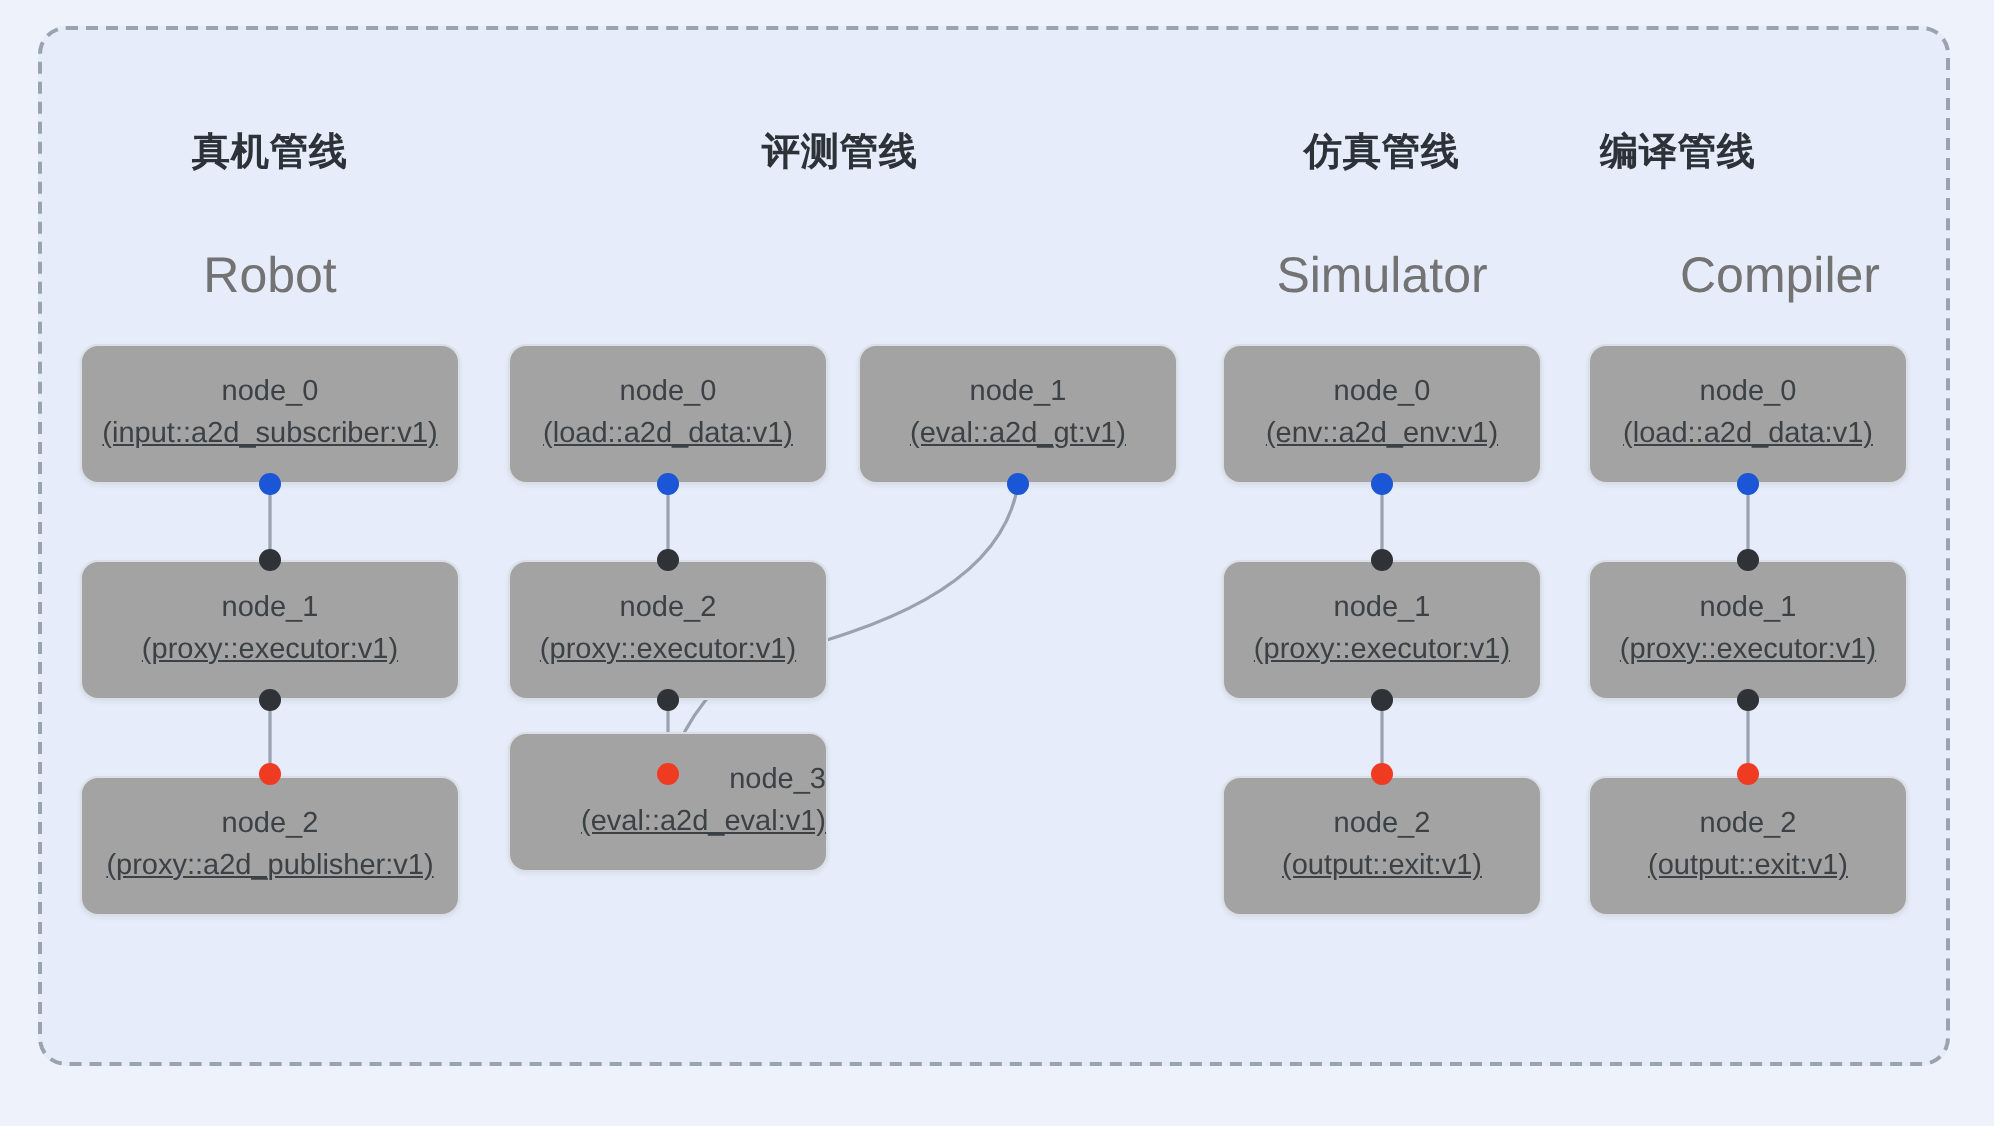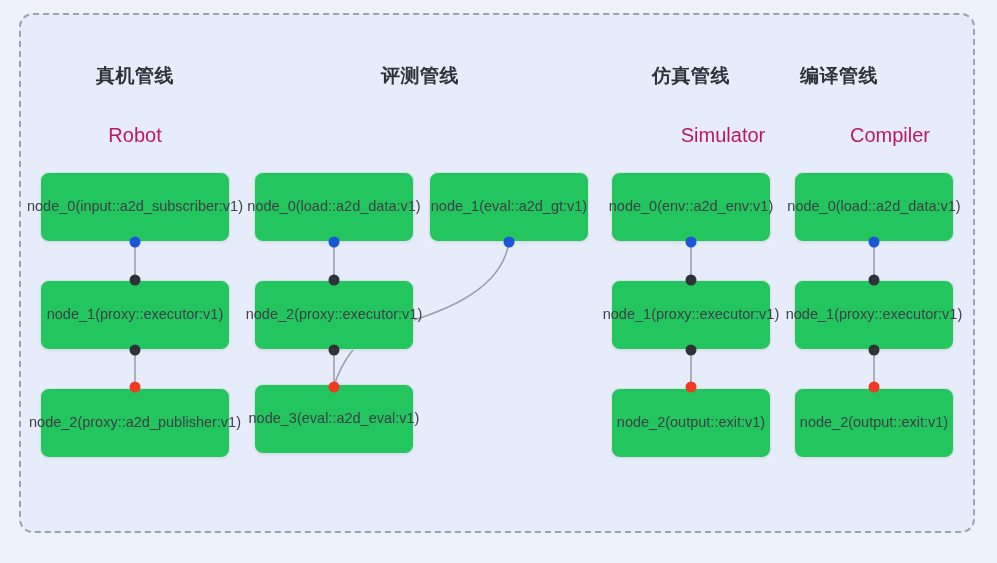--- a/index.html
+++ b/index.html
@@ -43,46 +43,48 @@
     position: absolute;
     font-size: 19px;
     font-weight: bold;
     color: #2d3238;
     text-align: center;
     white-space: nowrap;
     letter-spacing: 0.5px;
   }
   .col-title-en {
     position: absolute;
-    font-size: 20px;
-    color: #be185d;
+    font-size: 25px;
+    color: #737373;
     text-align: center;
     white-space: nowrap;
   }
   .node {
     position: absolute;
     box-sizing: border-box;
-    background: #22c55e;
+    background: #a3a3a3;
     border: 1px solid #dadfe6;
     border-radius: 9px;
     box-shadow: 0 1px 2px rgba(60,72,95,0.08);
     display: flex;
+    flex-direction: column;
     align-items: center;
     justify-content: center;
     z-index: 3;
   }
   .node .n-name {
     font-size: 14.5px;
     color: #3c4146;
     line-height: 1.45;
   }
   .node .n-type {
     font-size: 14.5px;
     color: #3c4146;
     line-height: 1.45;
+    text-decoration: underline;
   }
   .port {
     position: absolute;
     width: 11px;
     height: 11px;
     border-radius: 50%;
     z-index: 6;
     transform: translate(-50%, -50%);
   }
   .port-in-blue  { background: #1a56d6; }
@@ -114,21 +116,21 @@
       <line x1="874" y1="350" x2="874" y2="386"></line>
     </g>
   </svg>
 
   <div class="col-title-cn" style="left:45px; top:63px; width:180px;">真机管线</div>
   <div class="col-title-en" style="left:45px; top:124px; width:180px;">Robot</div>
 
   <div class="col-title-cn" style="left:330px; top:63px; width:180px;">评测管线</div>
 
   <div class="col-title-cn" style="left:601px; top:63px; width:180px;">仿真管线</div>
-  <div class="col-title-en" style="left:633px; top:124px; width:180px;">Simulator</div>
+  <div class="col-title-en" style="left:601px; top:124px; width:180px;">Simulator</div>
 
   <div class="col-title-cn" style="left:749px; top:63px; width:180px;">编译管线</div>
   <div class="col-title-en" style="left:800px; top:124px; width:180px;">Compiler</div>
 
   <div class="node" style="left:40px; top:172px; width:190px; height:70px;">
     <div class="n-name">node_0</div>
     <div class="n-type">(input::a2d_subscriber:v1)</div>
   </div>
   <div class="node" style="left:40px; top:280px; width:190px; height:70px;">
     <div class="n-name">node_1</div>
@@ -144,21 +146,21 @@
     <div class="n-type">(load::a2d_data:v1)</div>
   </div>
   <div class="node" style="left:429px; top:172px; width:160px; height:70px;">
     <div class="n-name">node_1</div>
     <div class="n-type">(eval::a2d_gt:v1)</div>
   </div>
   <div class="node" style="left:254px; top:280px; width:160px; height:70px;">
     <div class="n-name">node_2</div>
     <div class="n-type">(proxy::executor:v1)</div>
   </div>
-  <div class="node" style="left:254px; top:384px; width:160px; height:70px;">
+  <div class="node" style="left:254px; top:366px; width:160px; height:70px;align-items:flex-end;">
     <div class="n-name">node_3</div>
     <div class="n-type">(eval::a2d_eval:v1)</div>
   </div>
 
   <div class="node" style="left:611px; top:172px; width:160px; height:70px;">
     <div class="n-name">node_0</div>
     <div class="n-type">(env::a2d_env:v1)</div>
   </div>
   <div class="node" style="left:611px; top:280px; width:160px; height:70px;">
     <div class="n-name">node_1</div>

